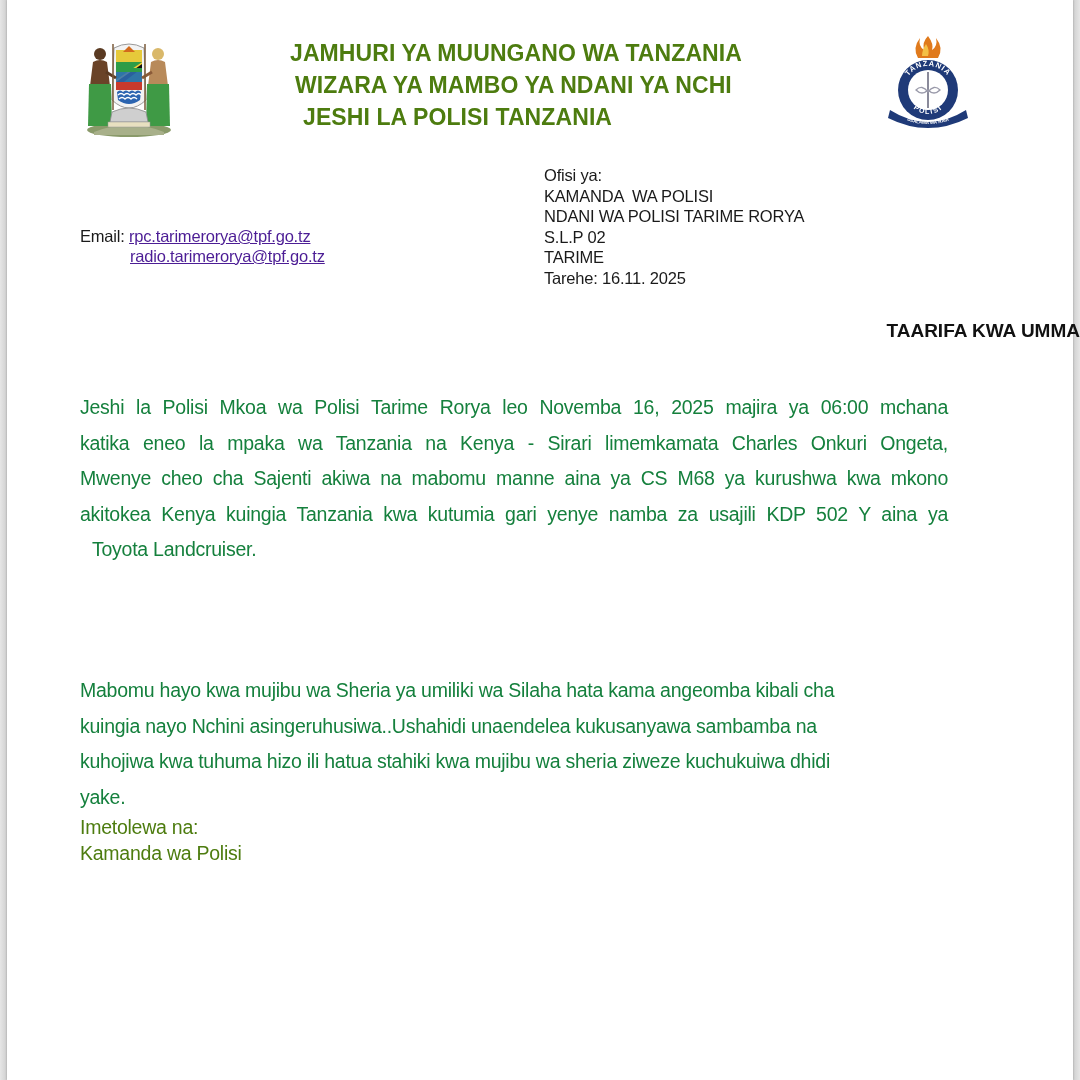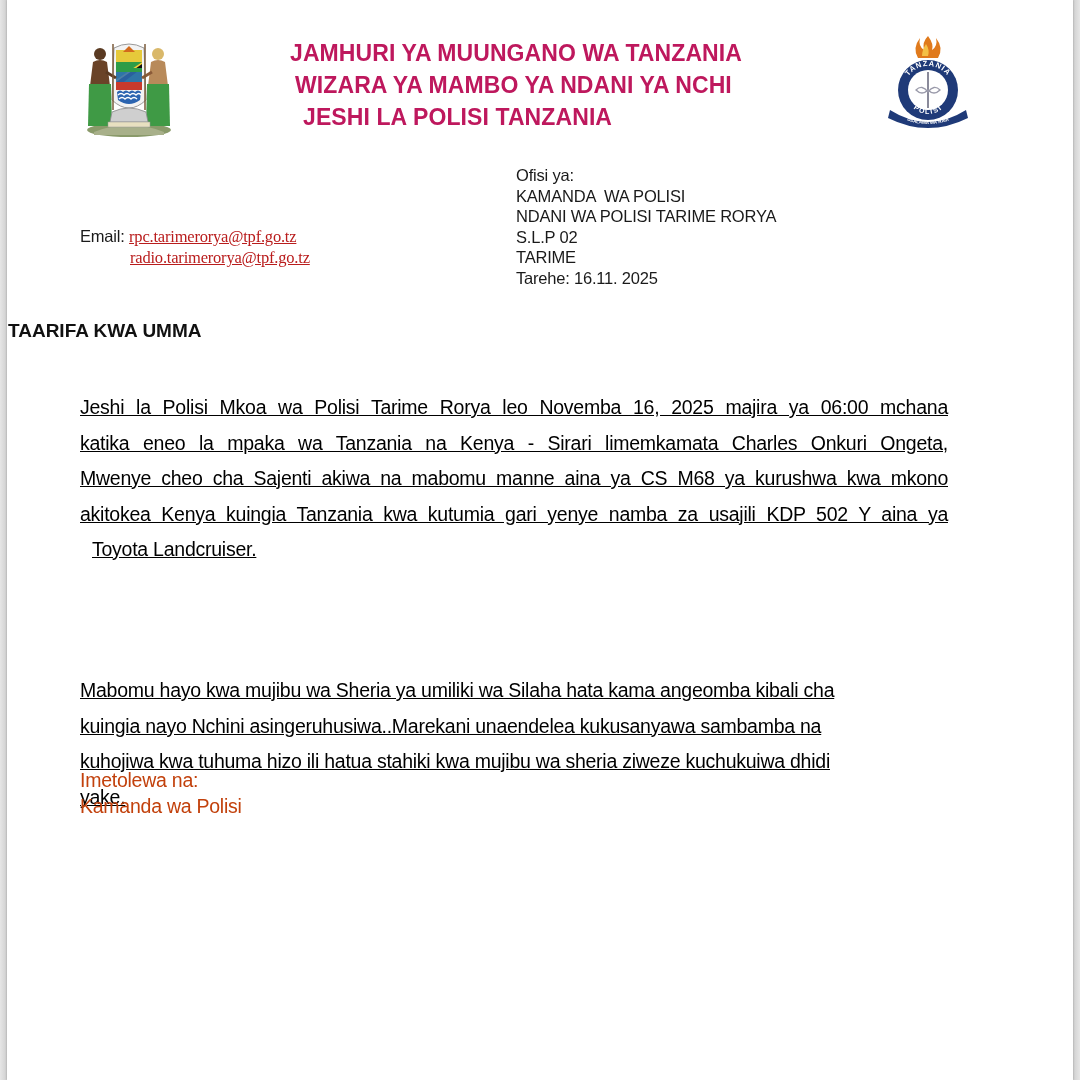--- a/index.html
+++ b/index.html
@@ -15,42 +15,42 @@
     box-shadow: 0 0 2px rgba(0,0,0,0.25);
   }
   .edge-left { position:absolute; left:0; top:0; width:7px; height:1080px;
     background:linear-gradient(to right,#e6e6e6,#cfcfcf); }
   .edge-right { position:absolute; right:0; top:0; width:7px; height:1080px;
     background:linear-gradient(to left,#e6e6e6,#cfcfcf); }
 
   .coat { position:absolute; left:76px; top:38px; width:106px; height:100px; }
   .police { position:absolute; left:882px; top:34px; width:92px; height:96px; }
 
-  .hdr { position:absolute; font-weight:bold; font-size:23px; letter-spacing:0.1px; color:#be185d; white-space:nowrap; }
+  .hdr { position:absolute; font-weight:bold; font-size:23px; letter-spacing:0.1px; color:#4d7c0f; white-space:nowrap; }
   .hdr1 { left:290px; top:40px; }
   .hdr2 { left:295px; top:72px; }
   .hdr3 { left:303px; top:104px; }
 
-  .addr { position:absolute; left:516px; top:165px; font-size:16.5px; line-height:20.5px; color:#1a1a1a; letter-spacing:-0.2px; }
+  .addr { position:absolute; left:544px; top:165px; font-size:16.5px; line-height:20.5px; color:#1a1a1a; letter-spacing:-0.2px; }
   .addr div { white-space:nowrap; }
 
   .email { position:absolute; left:80px; top:226px; font-size:16.5px; line-height:20px; color:#1a1a1a; letter-spacing:-0.2px; }
-  .email a { color:#b91c1c; text-decoration:underline;font-family:Liberation Serif, serif; }
+  .email a { color:#4c1d95; text-decoration:underline; }
   .email .row2 { padding-left:50px; }
 
-  .title { position:absolute; left:0; width:1080px; top:320px; text-align:left; font-weight:bold; font-size:19px; color:#111; padding-left:8px; box-sizing:border-box; }
+  .title { position:absolute; left:0; width:1080px; top:320px; text-align:right; font-weight:bold; font-size:19px; color:#111; padding-left:8px; box-sizing:border-box; }
 
-  .para { position:absolute; left:80px; width:868px; font-size:19.5px; line-height:35.5px; color:#000000; letter-spacing:-0.25px;text-decoration:underline; }
+  .para { position:absolute; left:80px; width:868px; font-size:19.5px; line-height:35.5px; color:#15803d; letter-spacing:-0.25px; }
   .p1 { top:390px; text-align:justify; }
   .p1 .ln { display:block; text-align:justify; text-align-last:justify; white-space:nowrap; }
   .p1 .ln.last { text-align-last:left;margin-left:12px; }
   .p2 { top:641px;margin-top:32px; }
   .p2 .ln { display:block; white-space:nowrap; }
 
-  .sign { position:absolute; left:80px; top:768px; font-size:19.5px; line-height:25.5px; color:#c2410c; letter-spacing:-0.25px; }
+  .sign { position:absolute; left:80px; top:815px; font-size:19.5px; line-height:25.5px; color:#4d7c0f; letter-spacing:-0.25px; }
   .sign div { white-space:nowrap; }
 </style>
 </head>
 <body>
 
 <div class="edge-left"></div>
 <div class="edge-right"></div>
 
 <div class="page"></div>
 
@@ -146,21 +146,21 @@
 <div class="para p1">
   <span class="ln">Jeshi la Polisi Mkoa wa Polisi Tarime Rorya leo Novemba 16, 2025 majira ya 06:00 mchana</span>
   <span class="ln">katika eneo la mpaka wa Tanzania na Kenya - Sirari limemkamata Charles Onkuri Ongeta,</span>
   <span class="ln">Mwenye cheo cha Sajenti akiwa na mabomu manne aina ya CS M68 ya kurushwa kwa mkono</span>
   <span class="ln">akitokea Kenya kuingia Tanzania kwa kutumia gari yenye namba za usajili KDP 502 Y aina ya</span>
   <span class="ln last">Toyota Landcruiser.</span>
 </div>
 
 <div class="para p2">
   <span class="ln">Mabomu hayo kwa mujibu wa Sheria ya umiliki wa Silaha hata kama angeomba kibali cha</span>
-  <span class="ln">kuingia nayo Nchini asingeruhusiwa..Marekani unaendelea kukusanyawa sambamba na</span>
+  <span class="ln">kuingia nayo Nchini asingeruhusiwa..Ushahidi unaendelea kukusanyawa sambamba na</span>
   <span class="ln">kuhojiwa kwa tuhuma hizo ili hatua stahiki kwa mujibu wa sheria ziweze kuchukuiwa dhidi</span>
   <span class="ln">yake.</span>
 </div>
 
 <div class="sign">
   <div>Imetolewa na:</div>
   <div>Kamanda wa Polisi</div>
 </div>
 
 </body></html>

